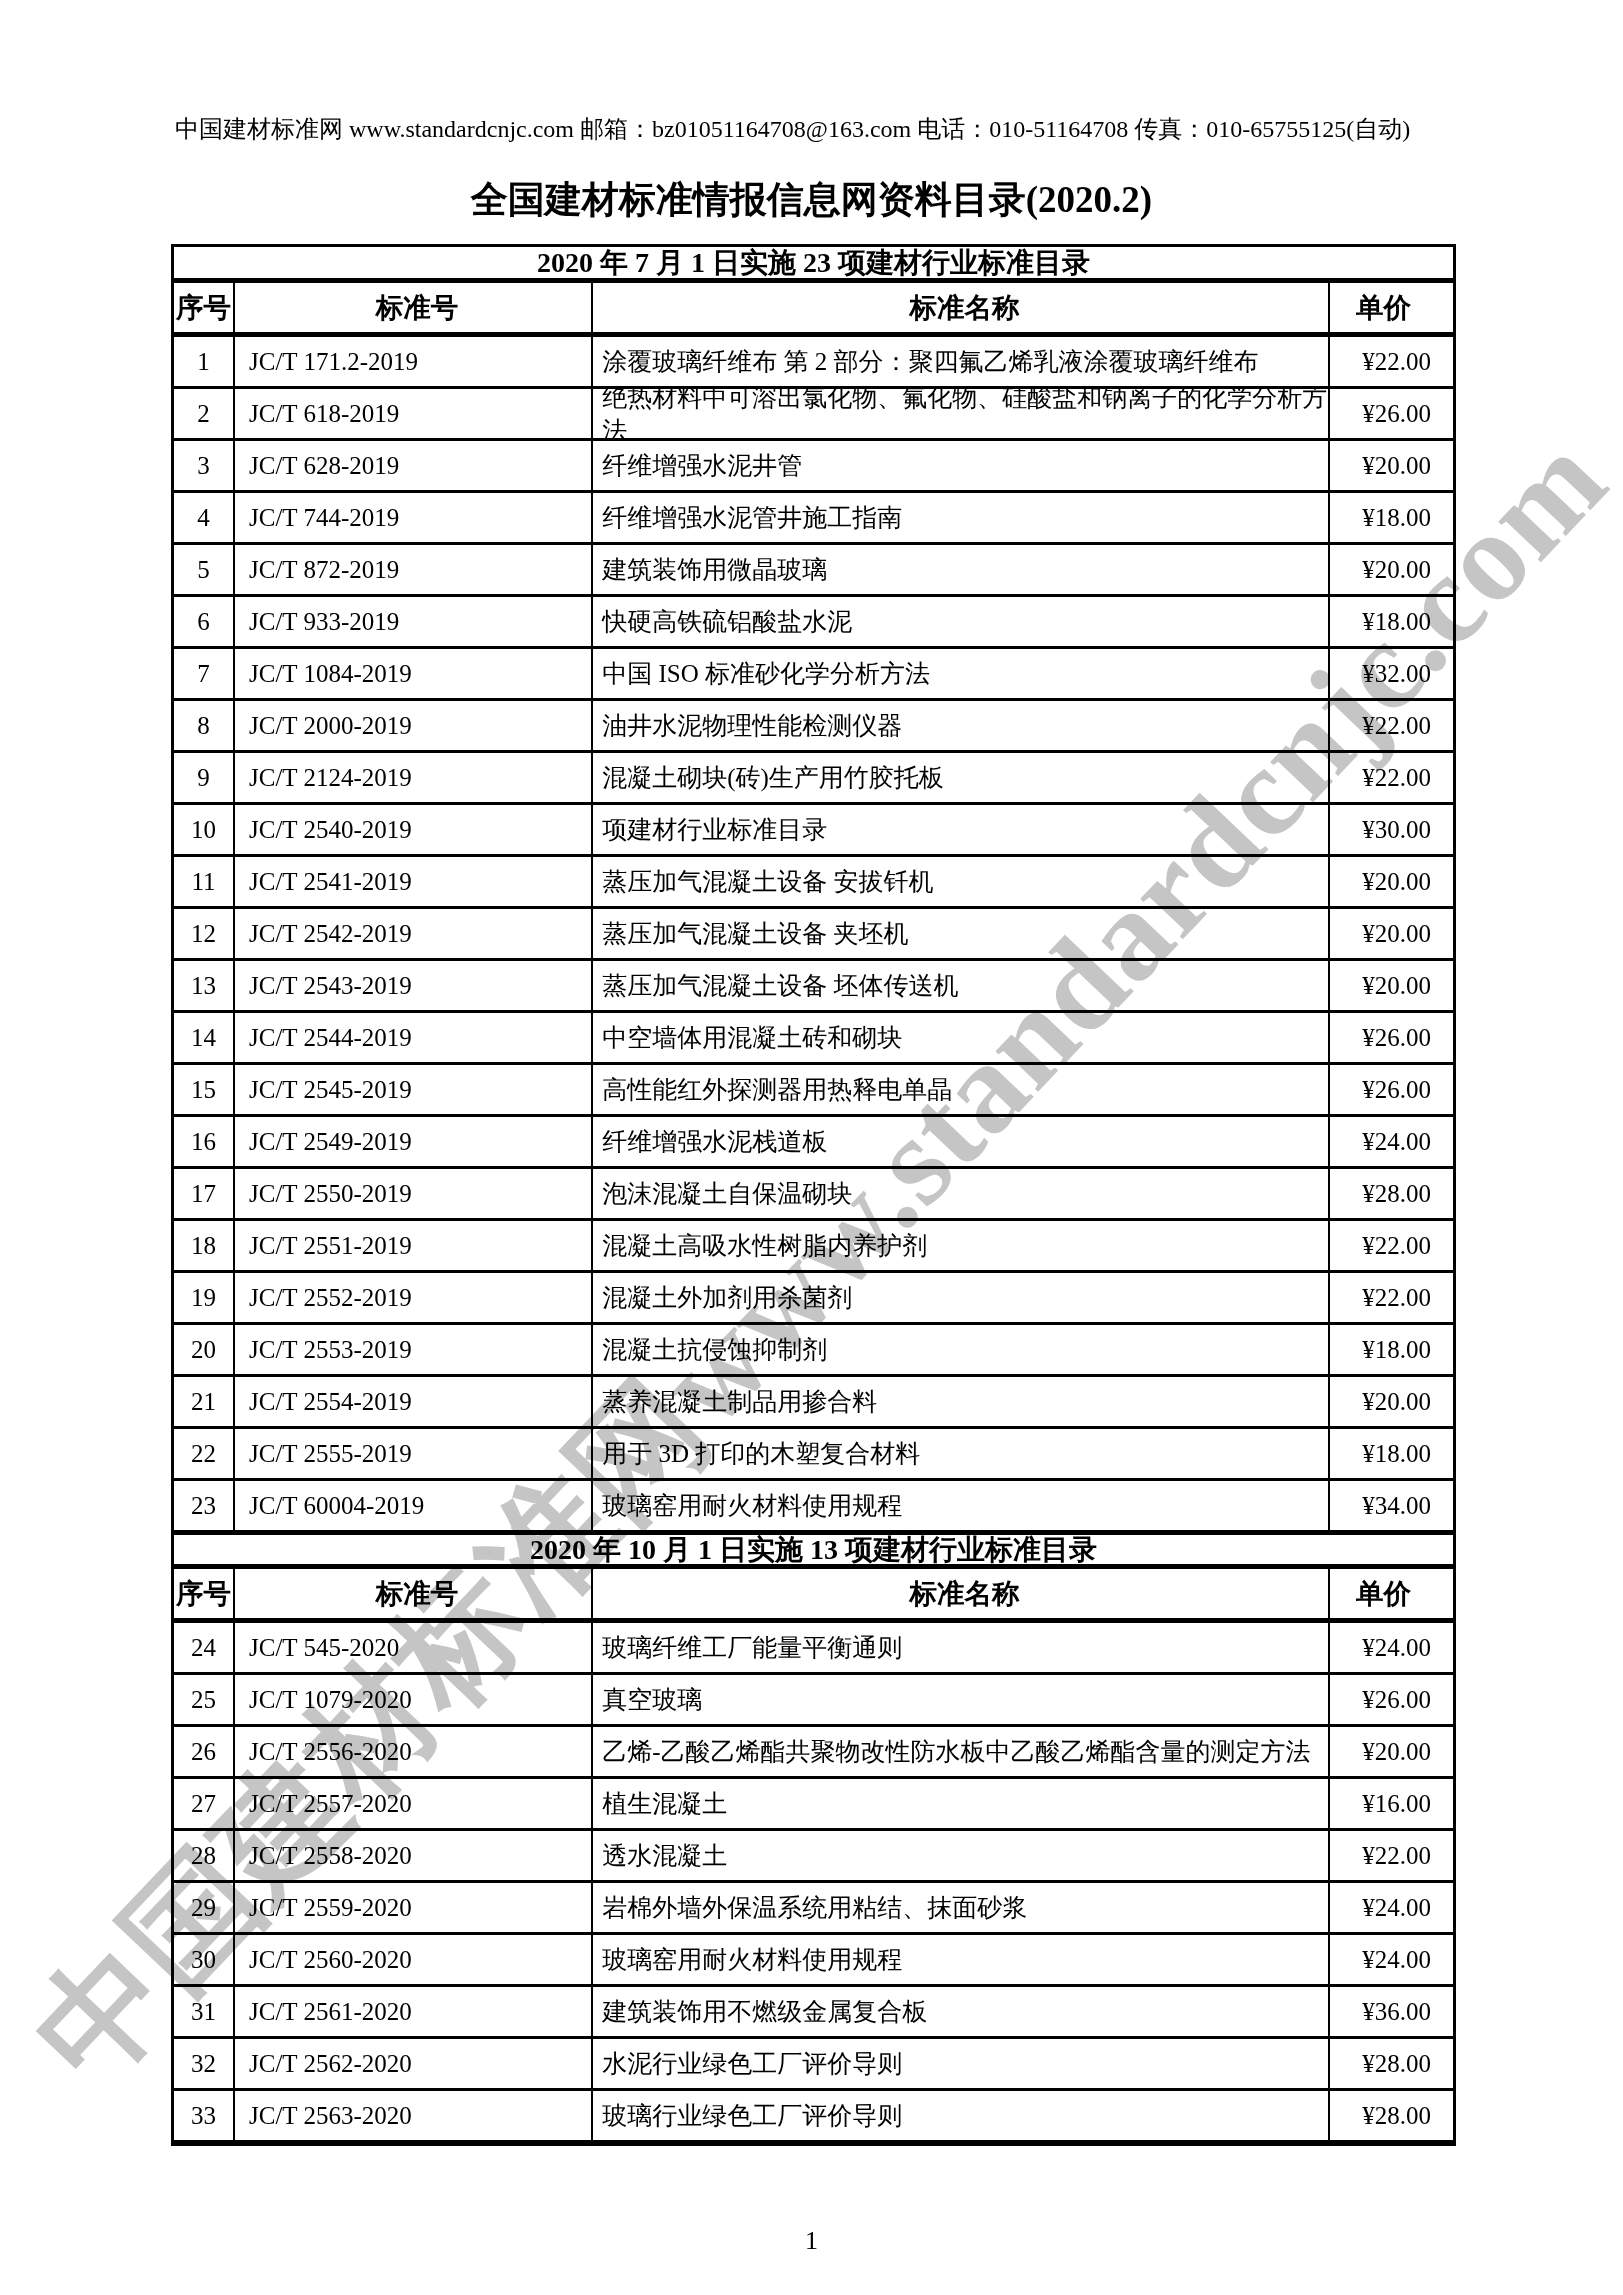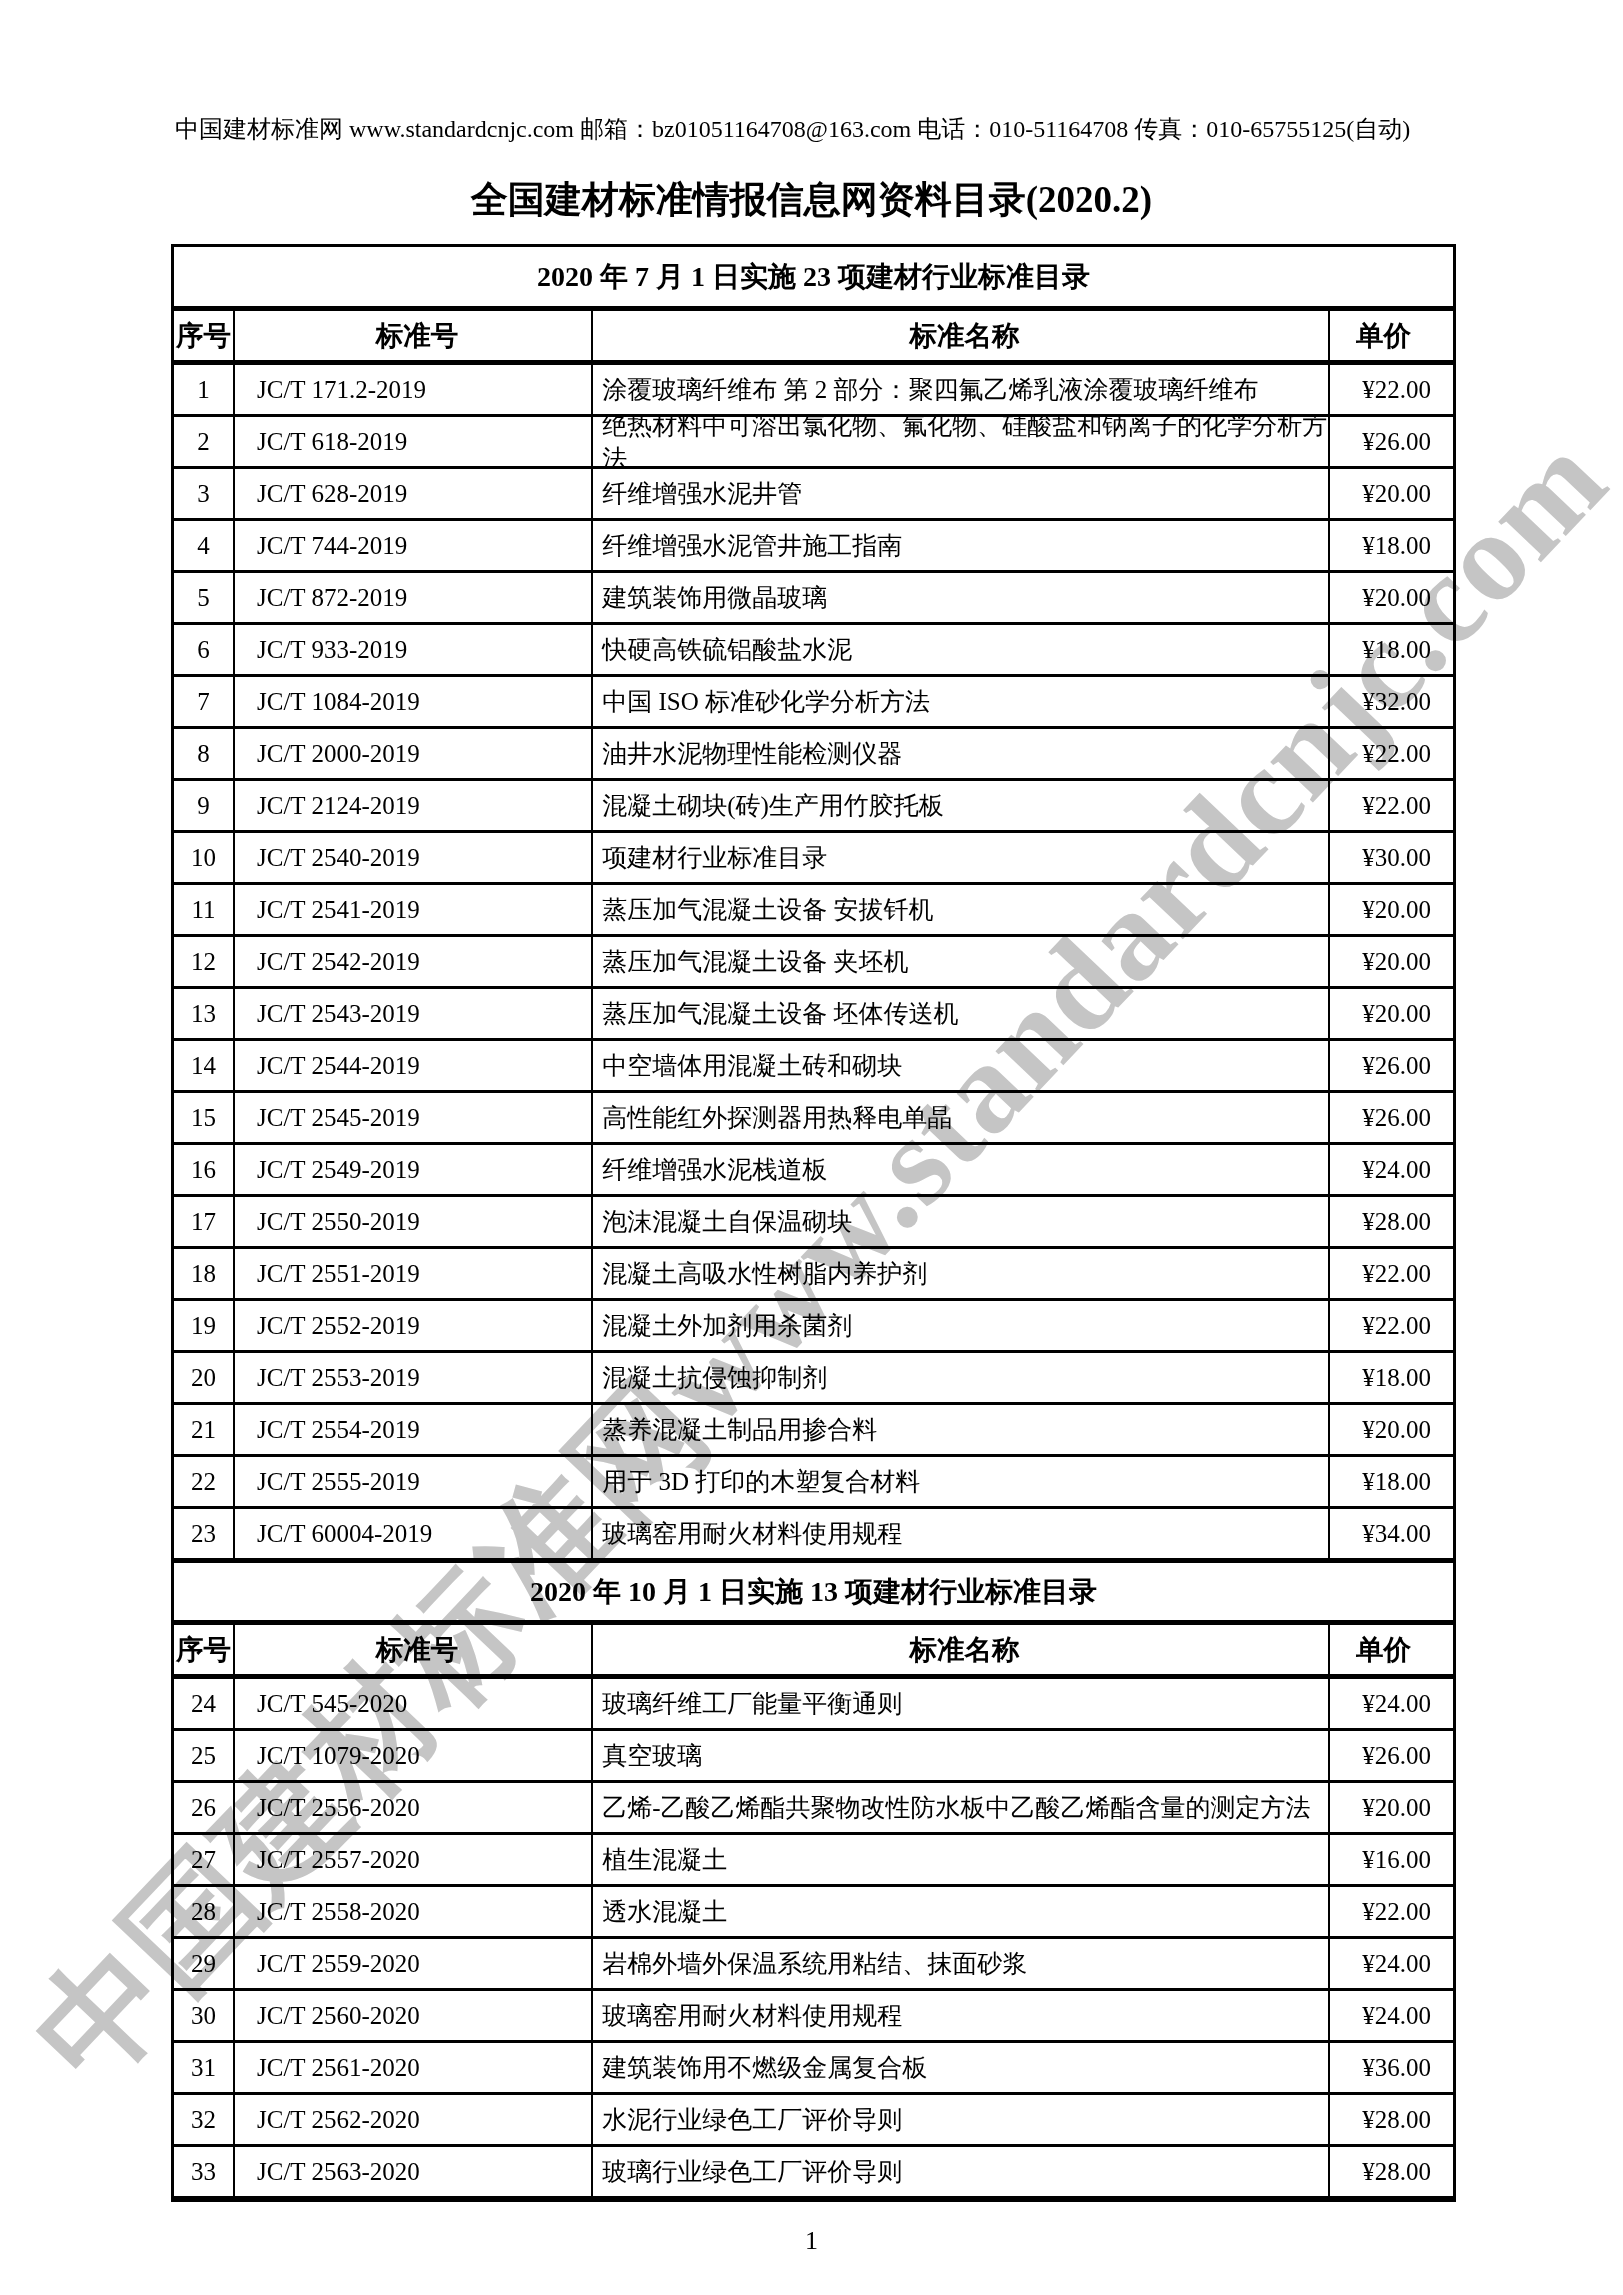--- a/index.html
+++ b/index.html
@@ -45,21 +45,21 @@
     position:absolute;
     left:171px; top:244px;
     width:1285px;
     border:3.9px solid #000;
     box-sizing:border-box;
     z-index:1;
     background:transparent;
   }
   .band { display:flex; box-sizing:border-box; width:100%; }
   .band-sec {
-    height:64px;
+    height:36px;
     border-top:2px solid #000;
     border-bottom:5.2px solid #000;
     align-items:center; justify-content:center;
     font-size:28px; font-weight:bold;text-align:center;
   }
   .band-sec.first { border-top:none; }
   .band-cols {
     height:54px;
     border-bottom:5.2px solid #000;
     font-size:27.5px; font-weight:bold;
@@ -69,21 +69,21 @@
     border-bottom:3.9px solid #000;
     font-size:25px;
   }
   .cell {
     display:flex; align-items:center;
     box-sizing:border-box;
     height:100%;
     overflow:hidden;
   }
   .c-no    { width:61px;  justify-content:center; border-right:2px solid #000; }
-  .c-std   { width:358px; padding-left:22px; border-right:2px solid #000; }
+  .c-std   { width:358px; padding-left:14px; border-right:2px solid #000; }
   .c-name  { flex:1;      padding-left:9.2px; border-right:2px solid #000; }
   .c-price { width:123px; justify-content:flex-end; padding-right:22px; }
   .band-cols .c-std, .band-cols .c-name { justify-content:center; padding-left:8px; }
   .band-cols .c-price { justify-content:center; padding-right:16px; }
   .pageno {
     position:absolute;
     left:0; top:2226px;
     width:100%;
     text-align:center;
     font-size:26px;

